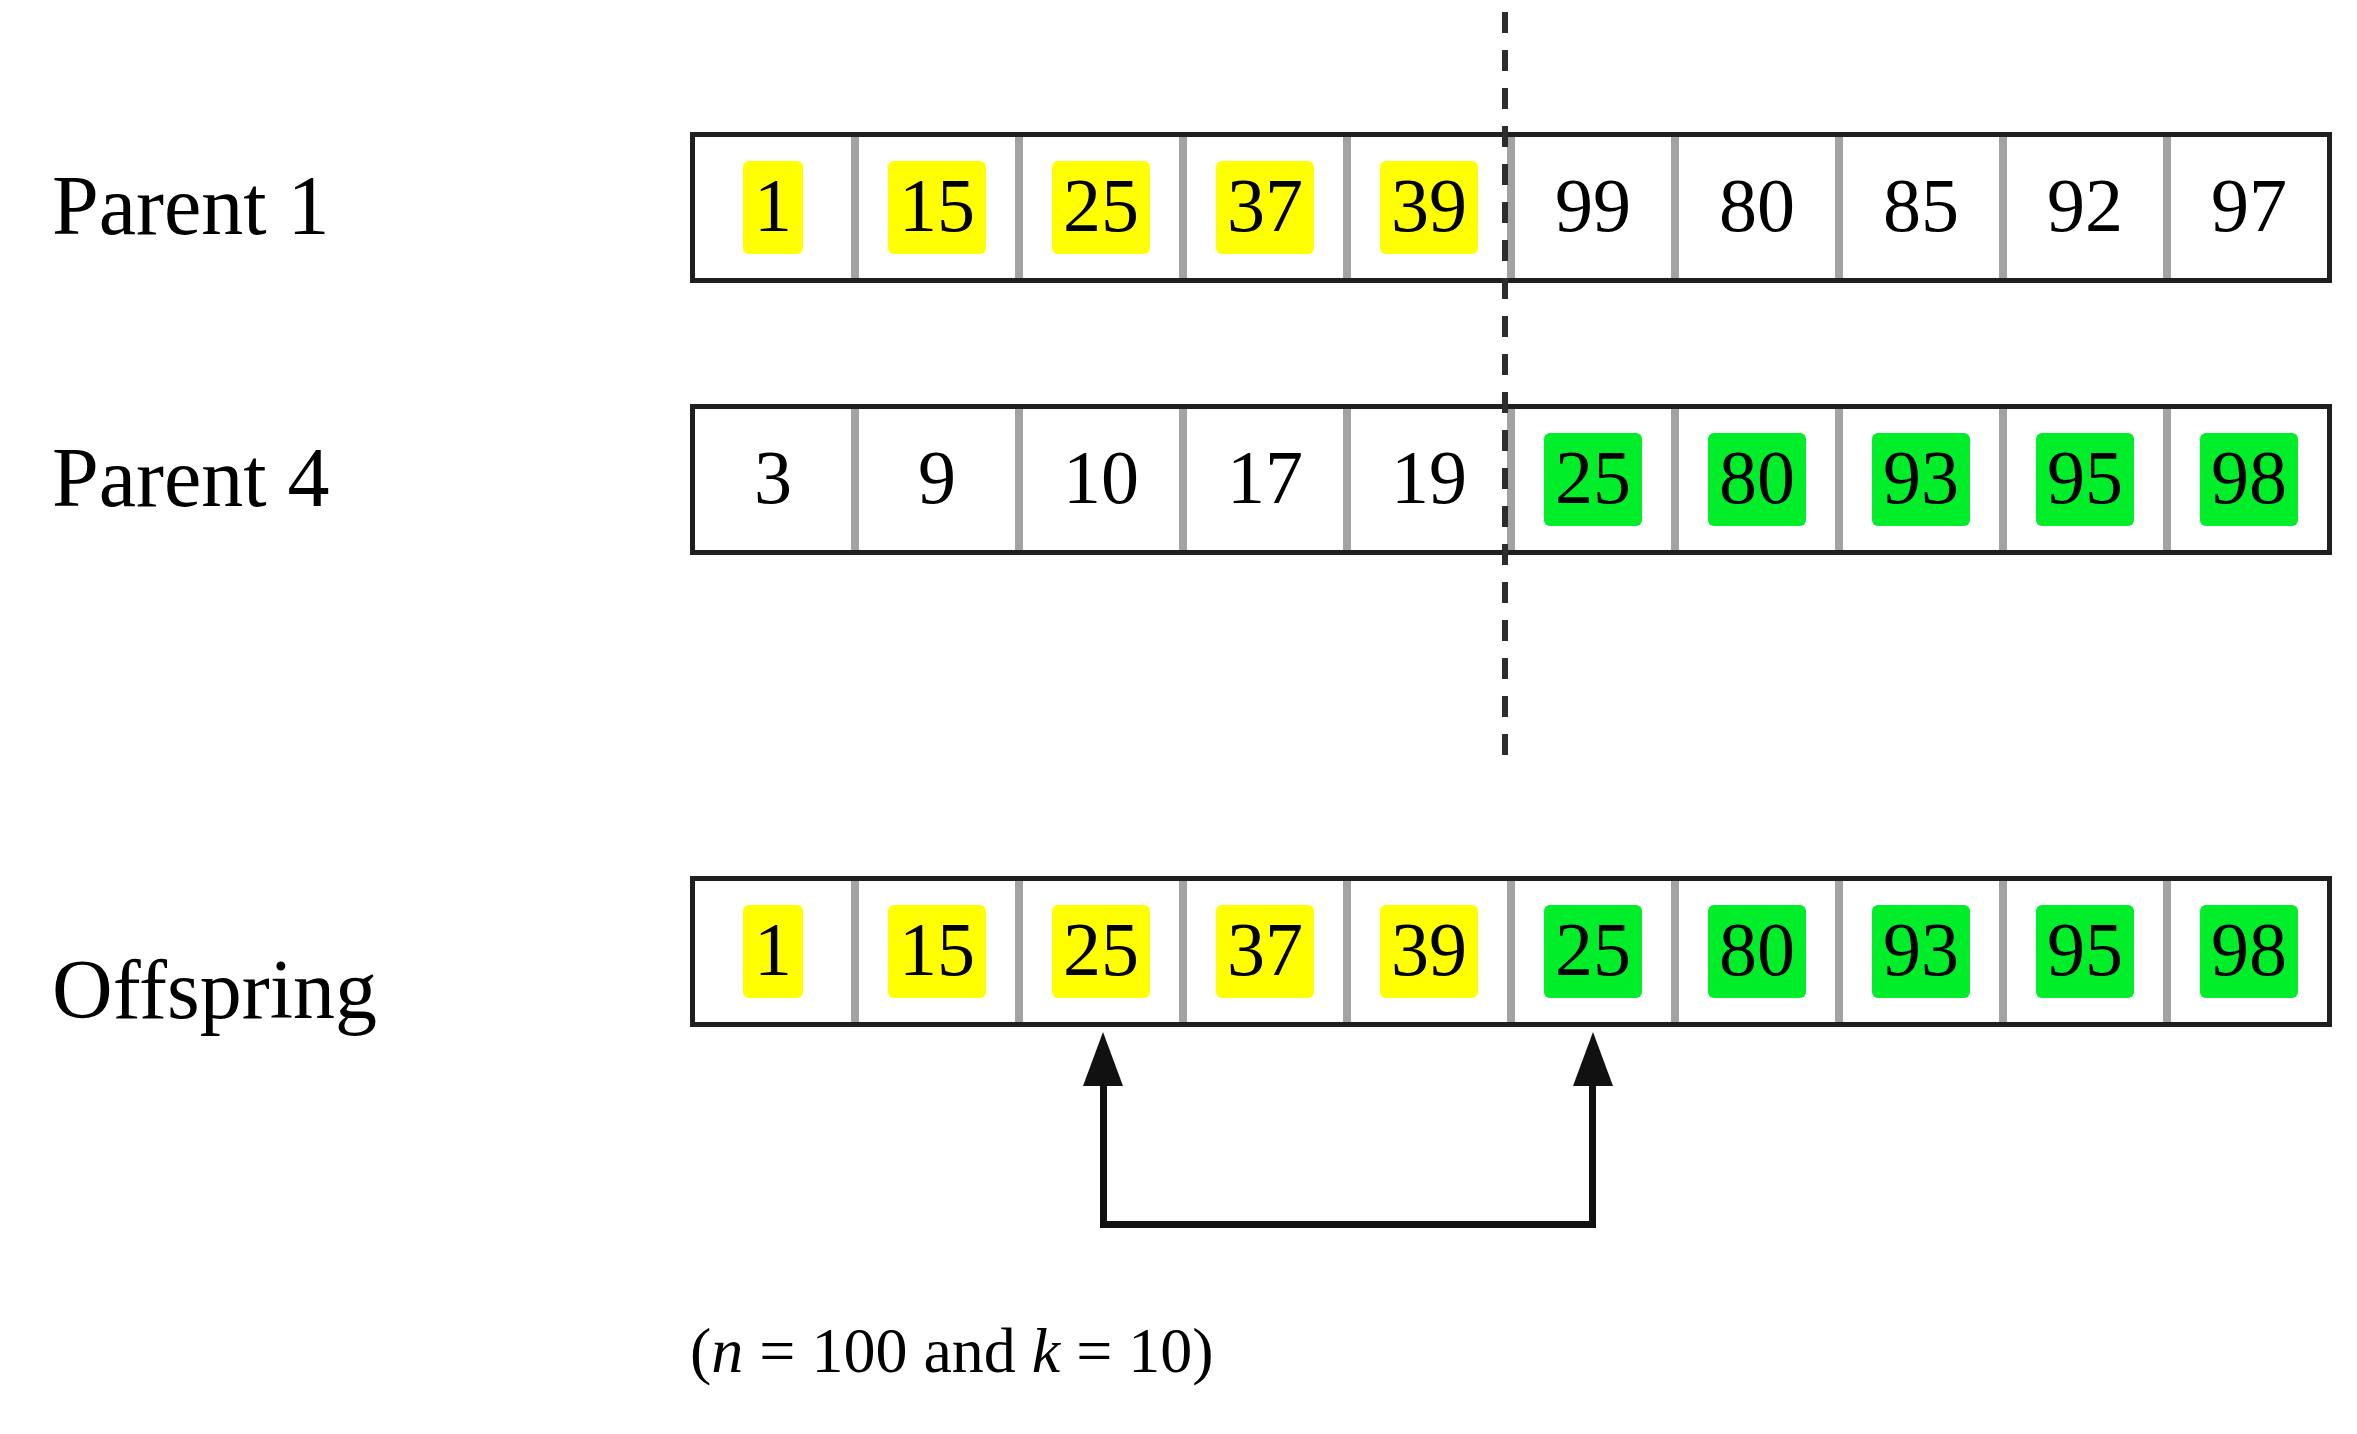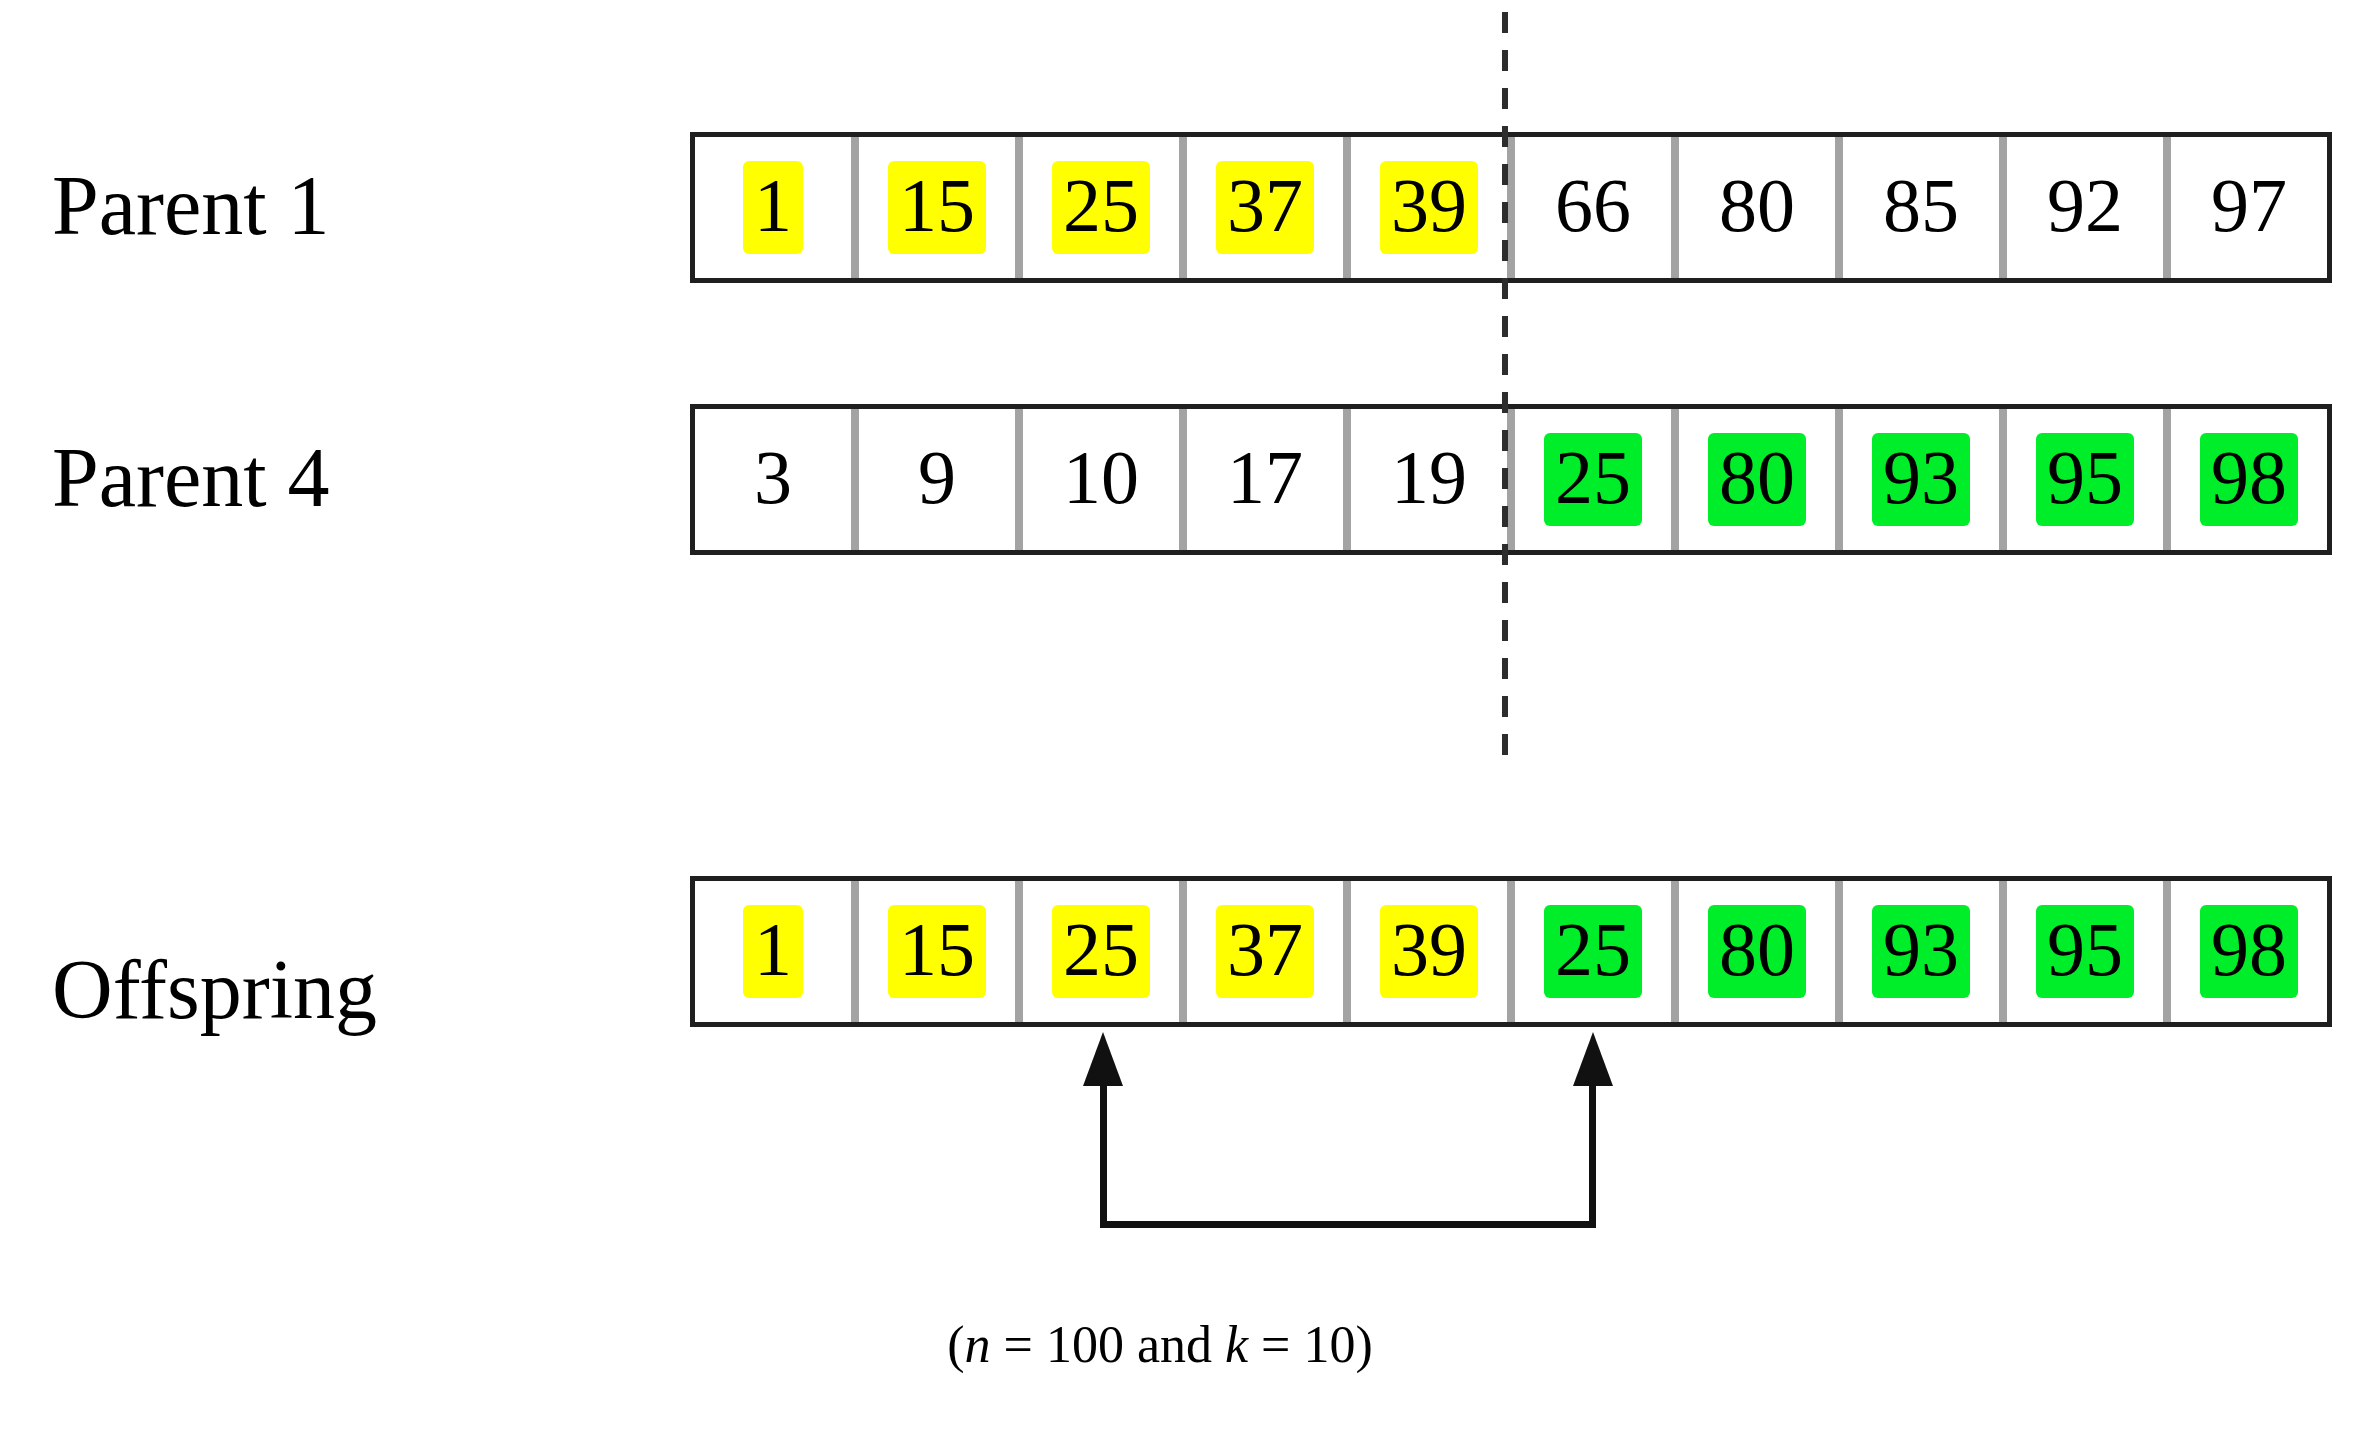--- a/index.html
+++ b/index.html
@@ -80,23 +80,23 @@
     border-right: 20px solid transparent;
     border-bottom: 54px solid #111;
     z-index: 2;
   }
 
   .caption {
     position: absolute;
     left: 690px;
     width: 940px;
     top: 1316px;
-    font-size: 52px;
+    font-size: 64px;
     line-height: 1.1;
-    text-align: center;
+    text-align: left;
     white-space: nowrap;
   }
   .caption i { font-style: italic; }
 </style>
 </head>
 <body>
 
 <div class="canvas">
 
   <div class="row-label" id="label-0">Parent 1</div>
@@ -113,21 +113,21 @@
       <div class="cell">
         <span class="hl hl-yellow">25</span>
       </div>
       <div class="cell">
         <span class="hl hl-yellow">37</span>
       </div>
       <div class="cell">
         <span class="hl hl-yellow">39</span>
       </div>
       <div class="cell">
-        <span class="hl hl-none">66</span>
+        <span class="hl hl-none">99</span>
       </div>
       <div class="cell">
         <span class="hl hl-none">80</span>
       </div>
       <div class="cell">
         <span class="hl hl-none">85</span>
       </div>
       <div class="cell">
         <span class="hl hl-none">92</span>
       </div>

